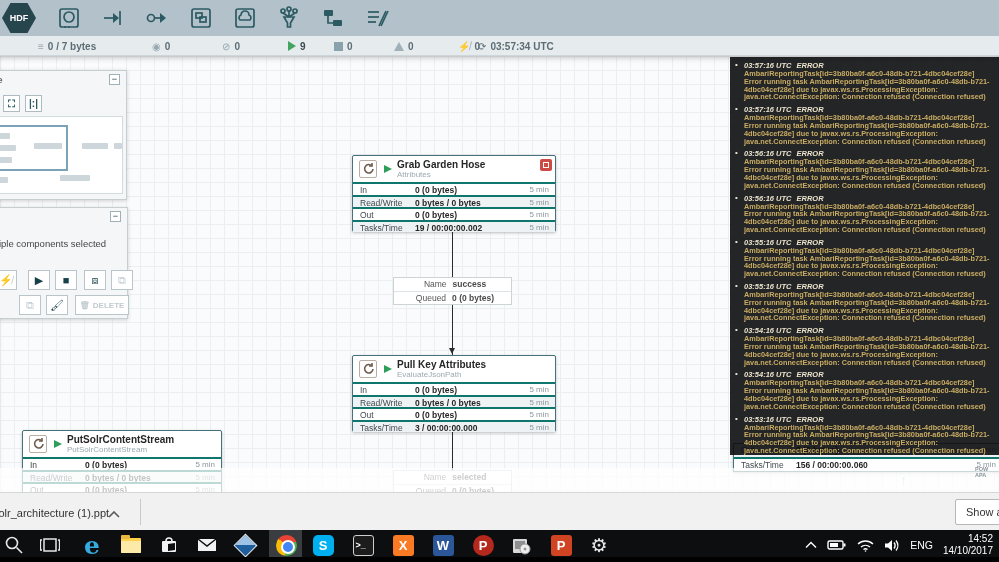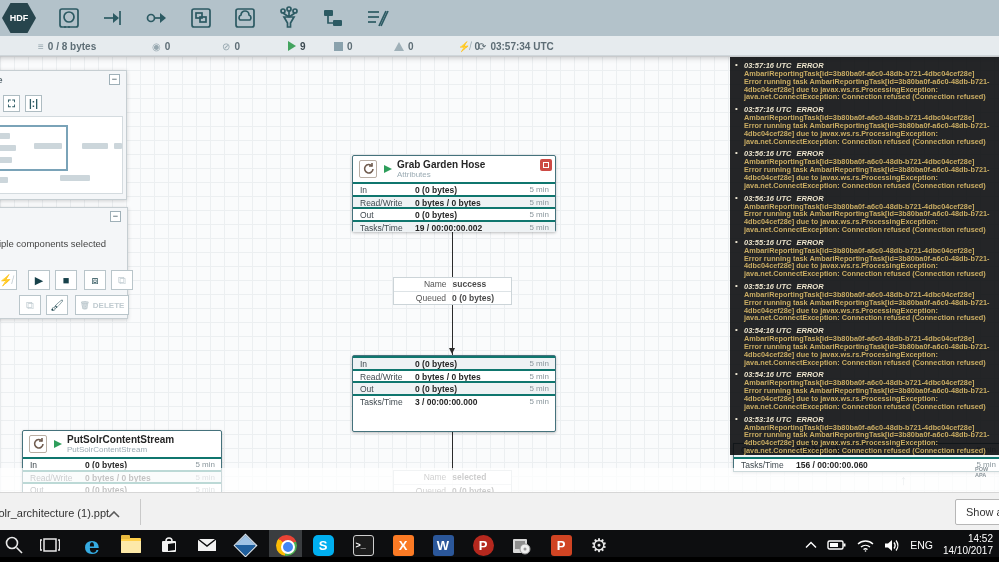--- a/index.html
+++ b/index.html
@@ -178,21 +178,21 @@
             <line x1="15" y1="21" x2="22" y2="6"></line>
             <line x1="17" y1="21" x2="24" y2="6"></line>
           </svg>
       </div>
     </div>
   </div>
 
   <div class="statusbar">
     <div class="sb-item" style="left:38px">
       <span class="sb-glyph">≡</span>
-      <span>0 / 8 bytes</span>
+      <span>0 / 7 bytes</span>
     </div>
     <div class="sb-item" style="left:152px">
       <span class="sb-glyph">◉</span>
       <span>0</span>
     </div>
     <div class="sb-item" style="left:222px">
       <span class="sb-glyph">⊘</span>
       <span>0</span>
     </div>
     <div class="sb-item" style="left:288px">
@@ -299,20 +299,31 @@
           <span class="w">5 min</span>
         </div>
     </div>
 
     <div class="clabel" style="left:393px;top:221px">
       <div class="clrow"><span>Name</span><b>success</b></div>
       <div class="clrow"><span>Queued</span><b>0 (0 bytes)</b></div>
     </div>
 
     <div class="proc" style="left:352px;top:299px;width:204px;height:77px">
+      <div class="proc-hd">
+        <span class="proc-ic">
+          <svg width="14" height="14">
+              <path d="M11 4 a4.2 4.2 0 1 0 1 3"></path>
+              <path d="M11 1 L11 4 L8 4" fill="none"></path>
+            </svg>
+        </span>
+        <span class="proc-run"></span>
+        <span class="proc-name">Pull Key Attributes</span>
+        <span class="proc-type">EvaluateJsonPath</span>
+      </div>
       <div class="prow">
           <span class="l">In</span>
           <span class="v">0 (0 bytes)</span>
           <span class="w">5 min</span>
         </div>
       <div class="prow">
           <span class="l">Read/Write</span>
           <span class="v">0 bytes / 0 bytes</span>
           <span class="w">5 min</span>
         </div>

